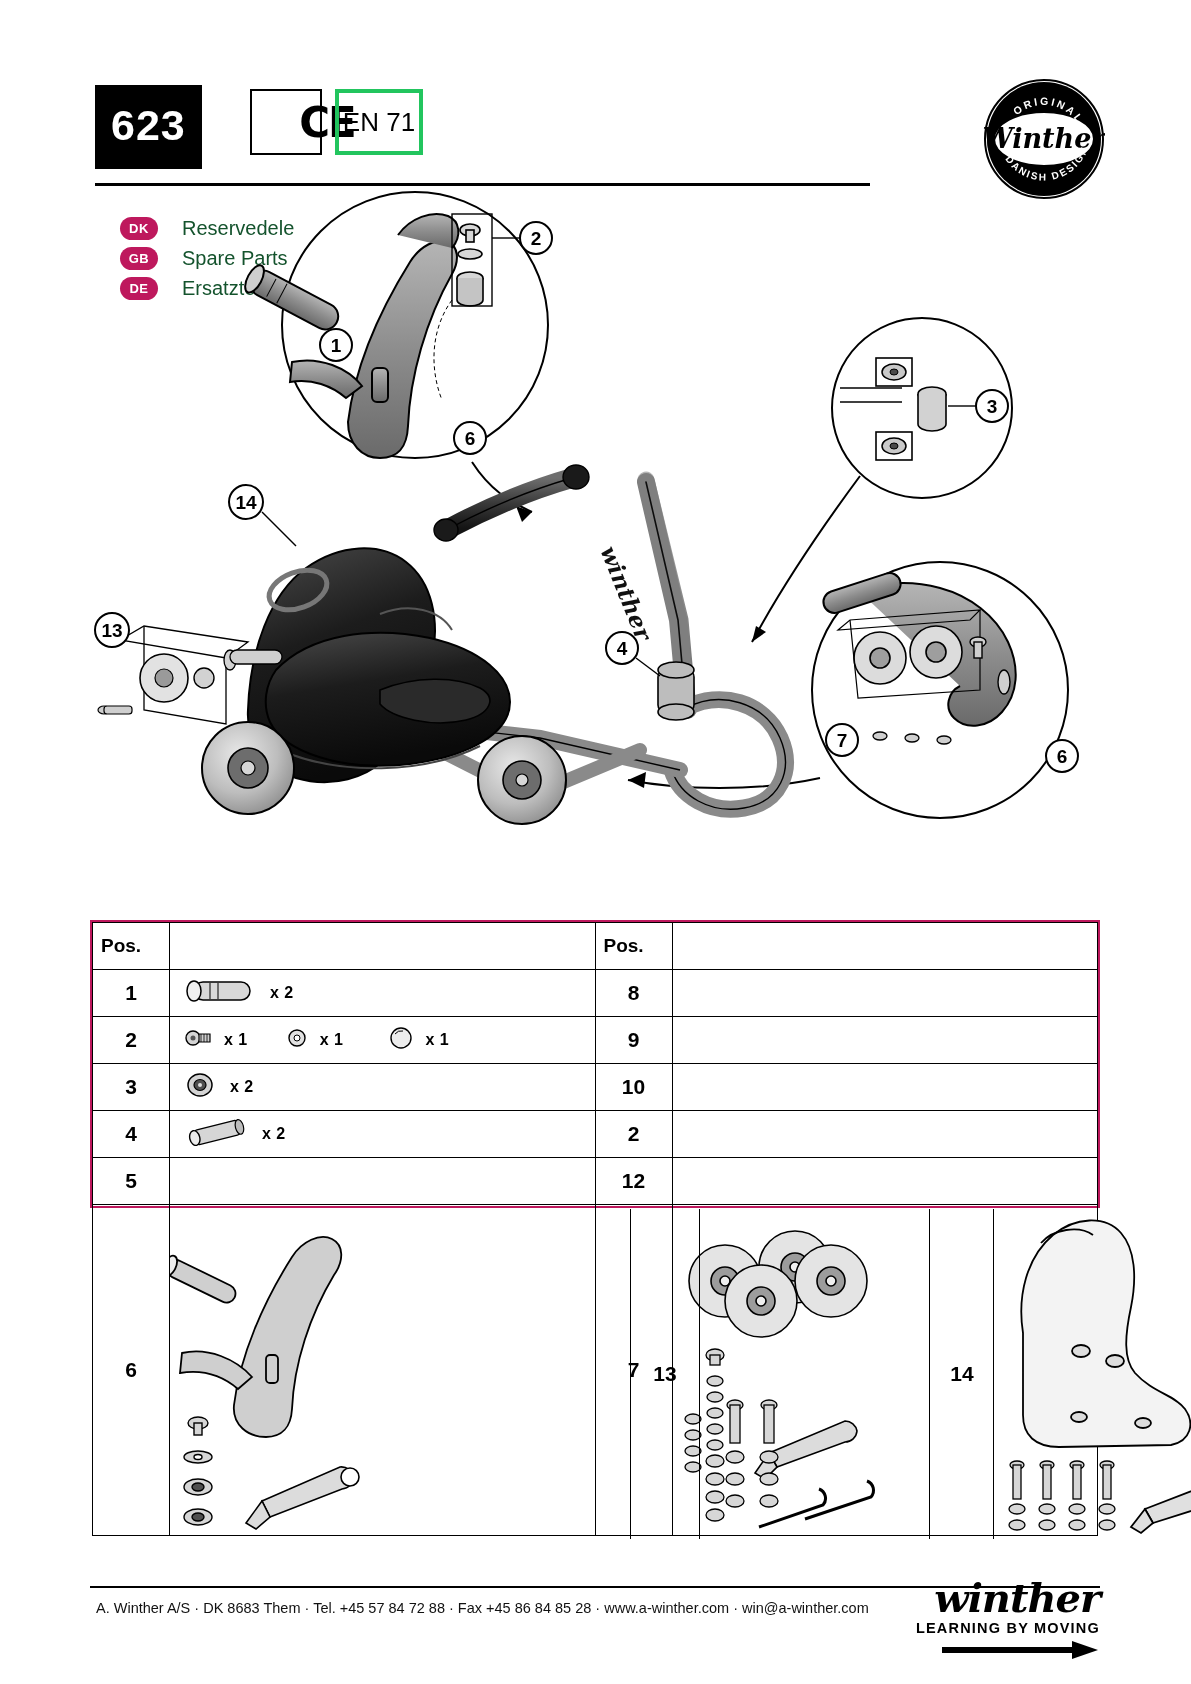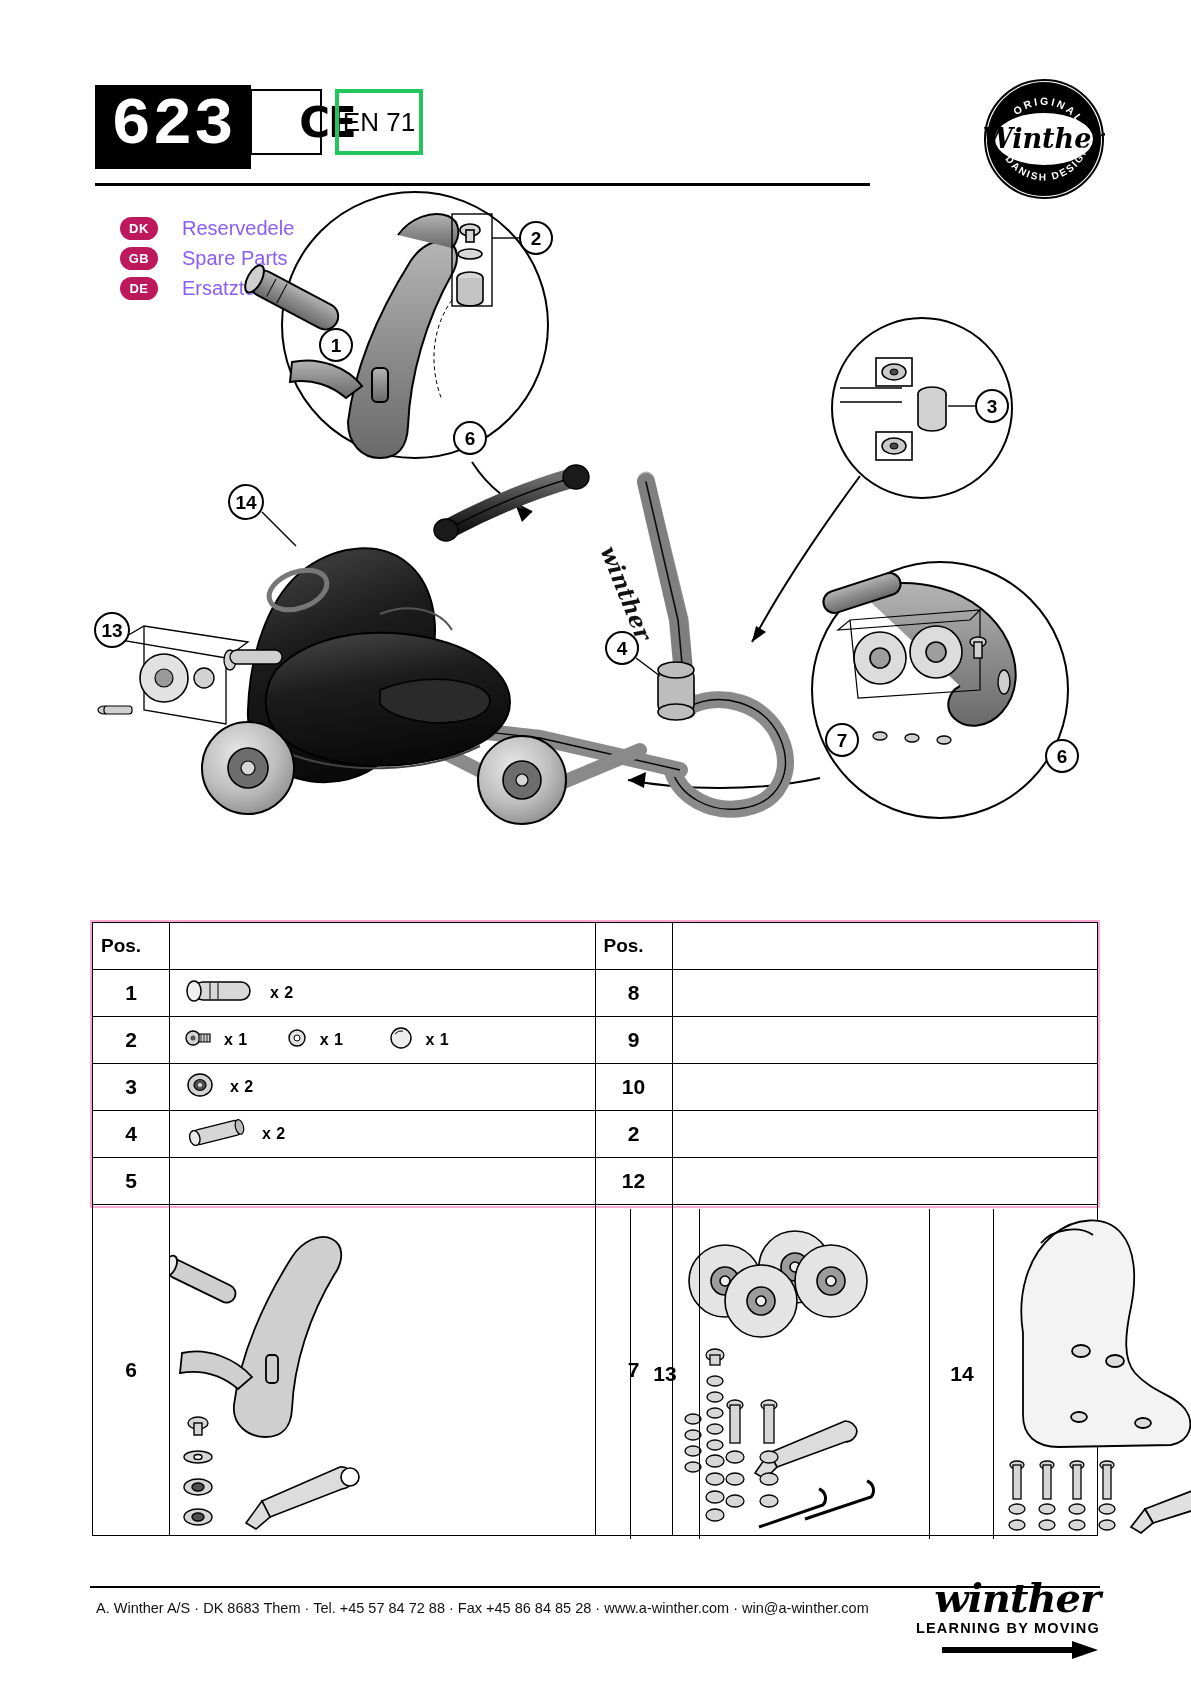--- a/index.html
+++ b/index.html
@@ -28,26 +28,26 @@
     left: 95px;
     top: 85px;
     width: 1000px;
     height: 120px;
   }
   .model-badge {
     position: absolute;
     left: 0; top: 0;
     background: #000;
     color: #fff;
-    font-size: 67px;
+    font-size: 43px;
     font-weight: bold;
     line-height: 72px;
     padding: 4px 16px 8px 16px;
     letter-spacing: 1px;
-    font-family: Liberation Mono, monospace;
+    font-family: Liberation Sans, sans-serif;
   }
   .ce-box {
     position: absolute;
     left: 155px;
     top: 4px;
     width: 72px;
     height: 66px;
     border: 2px solid #000;
     box-sizing: border-box;
   }
@@ -110,21 +110,21 @@
     font-weight: bold;
     text-align: center;
     line-height: 23px;
     letter-spacing: 0.5px;
   }
   .lang-label {
     position: absolute;
     left: 62px; top: 0;
     font-size: 20px;
     line-height: 27px;
-    color: #8b5cf6;
+    color: #14532d;
   }
 
   
   .logo-stamp {
     position: absolute;
     right: 86px;
     top: 78px;
     width: 122px;
     height: 122px;
   }
@@ -139,21 +139,21 @@
     height: 670px;
   }
   .illus svg { display: block; }
 
   
   .parts-table {
     position: absolute;
     left: 90px;
     top: 920px;
     width: 1010px;
-    border: 2px solid #f9a8d4;
+    border: 2px solid #be185d;
     box-sizing: border-box;
   }
   .ptable {
     border-collapse: collapse;
     width: 100%;
     table-layout: fixed;
   }
   .ptable td {
     border: 1px solid #000;
     padding: 0;

